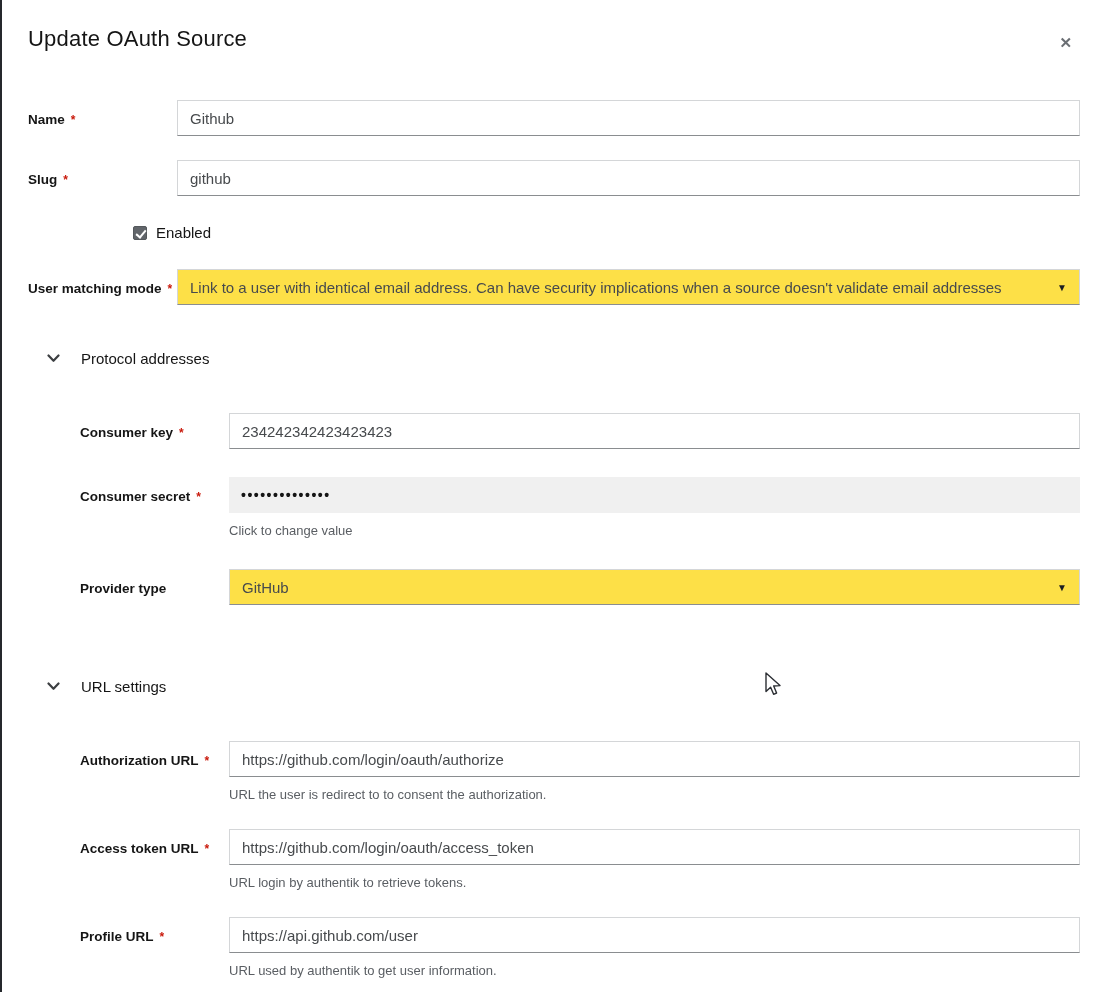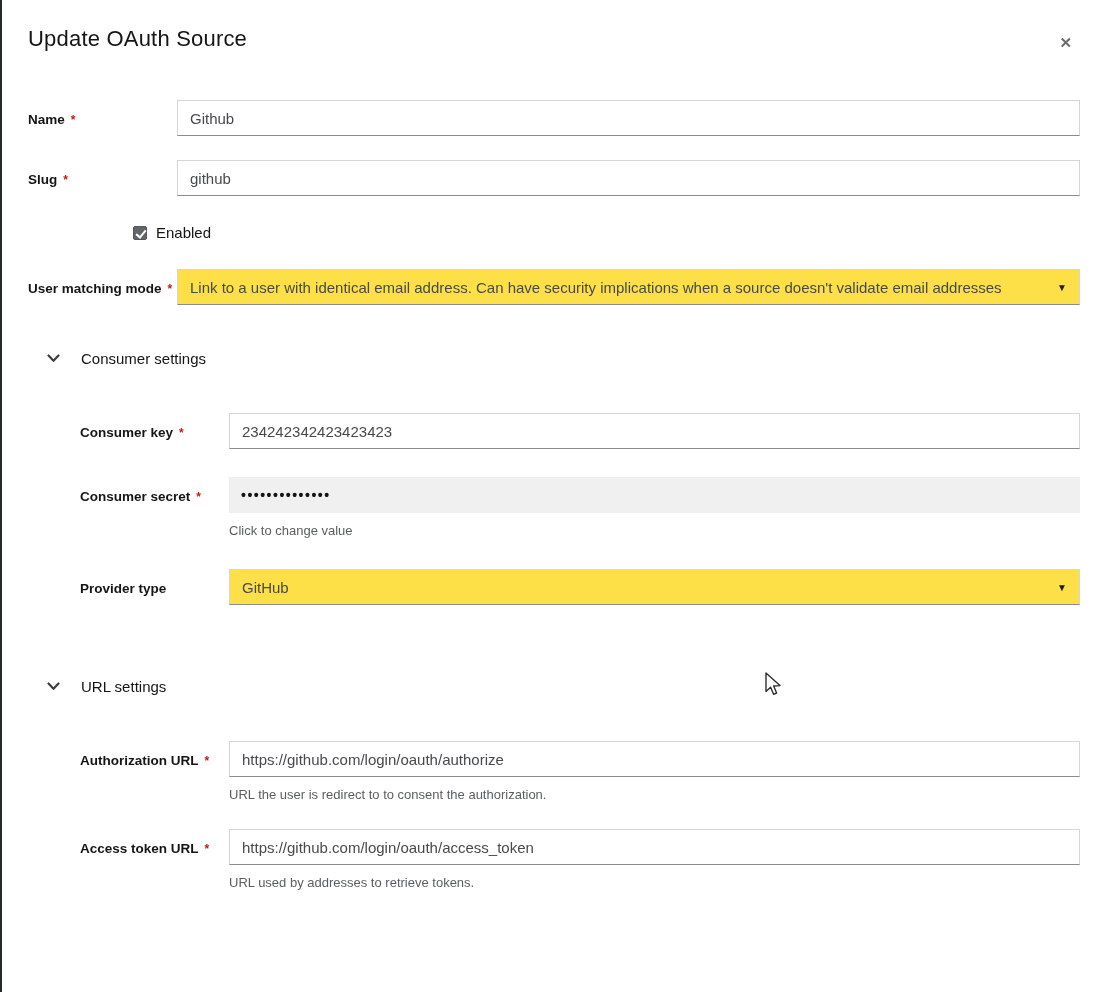--- a/index.html
+++ b/index.html
@@ -138,21 +138,21 @@
           <span class="caret">▼</span>
         </div>
       </div>
     </div>
 
     <div class="section">
       <div class="section-header">
         <svg class="chev" width="13" height="9" viewBox="0 0 13 9">
             <path d="M1.5 1.5 L6.5 6.8 L11.5 1.5" fill="none" stroke="#3c3f42" stroke-width="2.2" stroke-linecap="round" stroke-linejoin="round"></path>
           </svg>
-        <span class="section-title">Consumer settings</span>
+        <span class="section-title">Protocol addresses</span>
       </div>
       <div class="section-body">
 
         <div class="frm-row mb28">
           <div class="lbl-col">
             <span class="lbl">Consumer key</span><span class="req">*</span>
           </div>
           <div class="inp-col">
             <input class="text" type="text" value="234242342423423423" style="">
           </div>
@@ -203,24 +203,33 @@
             <div class="help">URL the user is redirect to to consent the authorization.</div>
           </div>
         </div>
 
         <div class="frm-row mb27">
           <div class="lbl-col">
             <span class="lbl">Access token URL</span><span class="req">*</span>
           </div>
           <div class="inp-col">
             <input class="text" type="text" value="https://github.com/login/oauth/access_token" style="">
-            <div class="help">URL used by addresses to retrieve tokens.</div>
-          </div>
-        </div>
-
+            <div class="help">URL login by authentik to retrieve tokens.</div>
+          </div>
+        </div>
+
+        <div class="frm-row mb0">
+          <div class="lbl-col">
+            <span class="lbl">Profile URL</span><span class="req">*</span>
+          </div>
+          <div class="inp-col">
+            <input class="text" type="text" value="https://api.github.com/user" style="">
+            <div class="help">URL used by authentik to get user information.</div>
+          </div>
+        </div>
 
       </div>
     </div>
 
   </div>
 
   <svg class="cursor" width="20" height="26" viewBox="0 0 20 26">
     <path d="M2 1 L2 19.5 L6.6 15.2 L9.6 22.3 L12.6 21 L9.7 14 L16 13.6 Z" fill="#ffffff" stroke="#2b2e33" stroke-width="1.4" stroke-linejoin="round"></path>
   </svg>
 

